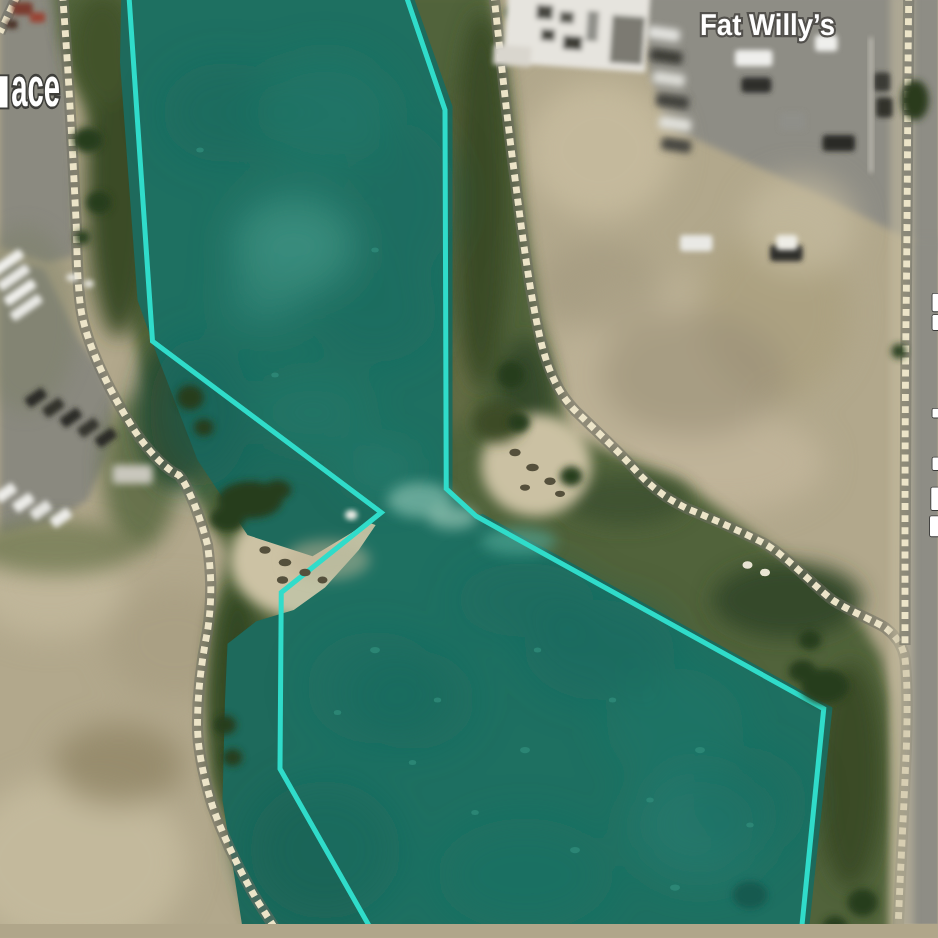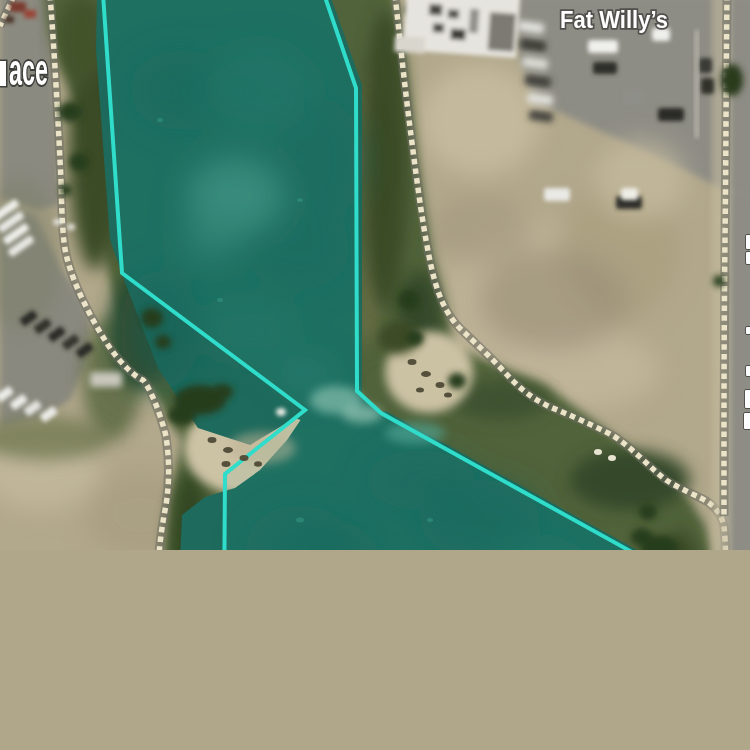--- a/index.html
+++ b/index.html
@@ -1,16 +1,16 @@
 <!DOCTYPE html>
 <html><head>
 <meta charset="utf-8">
 <style>
   html,body{margin:0;padding:0;background:#b0a68a;}
-  #stage{position:relative;width:750px;height:550px;overflow:hidden;}
+  #stage{position:relative;width:750px;height:739px;overflow:hidden;}
   svg{display:block;}
   text{font-family:"Liberation Sans",sans-serif;}
 </style>
 </head>
 <body>
 <div id="stage">
 <svg width="750" height="750" viewBox="0 0 750 750">
 <defs>
   <filter id="b2" x="-40%" y="-40%" width="180%" height="180%">
           <feGaussianBlur stdDeviation="2"></feGaussianBlur>

